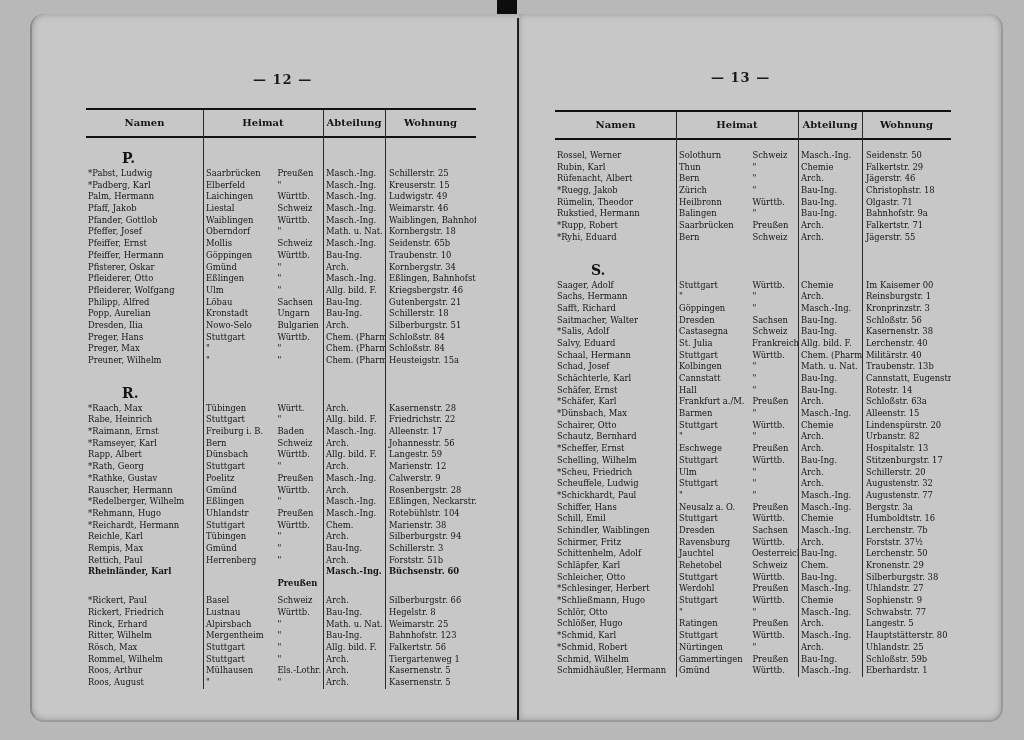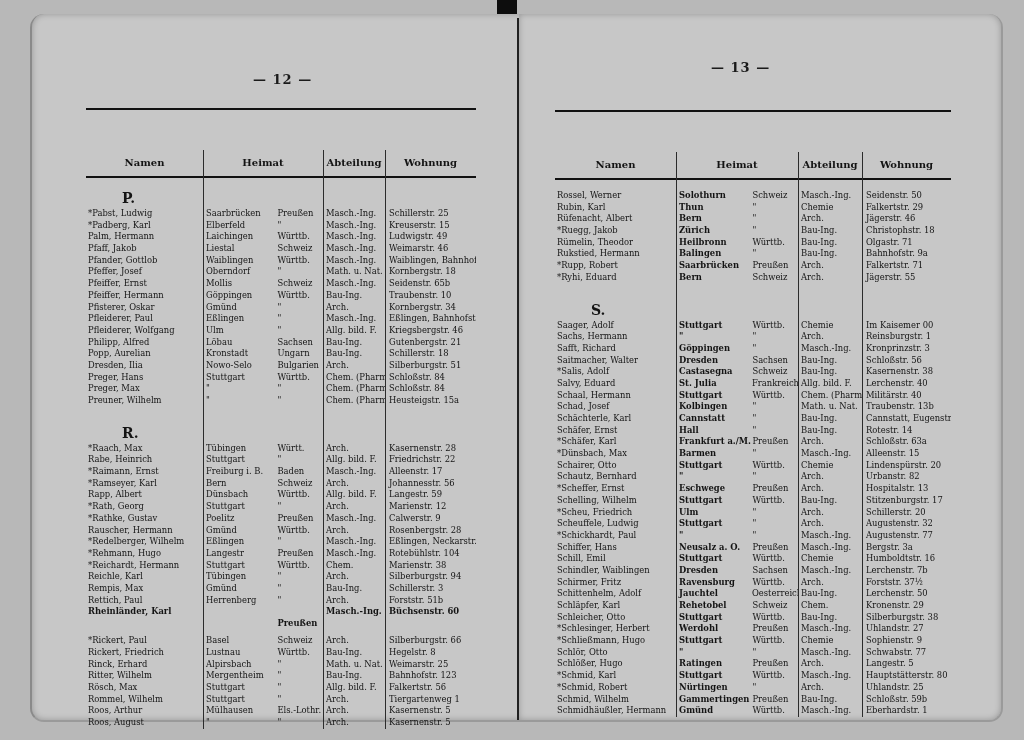--- a/index.html
+++ b/index.html
@@ -18,52 +18,52 @@
       box-shadow: inset 0 0 6px rgba(0,0,0,0.25);
     }
     .page.left { left: 30px; width: 486px; border-radius: 14px 0 0 14px; border-left: 2px solid #8a8a8a; border-bottom: 2px solid #9a9a9a; padding-left: 37px; }
     .page.right { left: 519px; width: 482px; border-radius: 0 14px 14px 0; border-right: 2px solid #9a9a9a; border-bottom: 2px solid #9a9a9a; }
     .gutter-line { position: absolute; left: 517px; top: 18px; width: 2px; height: 702px; background: #202020; }
 
     .page-number {
       position: absolute; font-size: 13px; font-weight: bold; letter-spacing: 1px; color: #1a1a1a;
     }
     .left .page-number { left: 221px; top: 58px; }
-    .right .page-number { left: 192px; top: 46px; }
+    .right .page-number { left: 192px; top: 56px; }
 
     .table {
       position: absolute; font-size: 8.4px; font-family: "DejaVu Serif", serif;
     }
     .left .table { left: 54px; top: 94px; width: 390px; }
     .right .table { left: 36px; top: 96px; width: 396px; }
 
     .rule-top { border-top: 2px solid #111; height: 0; }
     .rule-mid { border-top: 2px solid #111; height: 0; }
-    .thead { display: flex; height: 26px; align-items: center; font-weight: bold; font-size: 10px; margin-top: 40px; }
+    .thead { display: flex; height: 26px; align-items: center; font-weight: bold; font-size: 10px; }
     .thead div { text-align: center; height: 26px; line-height: 26px; }
     .c-name { width: 117px; }
     .c-home { width: 120px; }
     .c-dept { width: 62px; }
     .c-addr { width: 91px; }
     .right .c-name { width: 121px; }
     .right .c-home { width: 122px; }
     .right .c-dept { width: 64px; }
     .right .c-addr { width: 89px; }
 
     .tbody { position: relative; }
     .col-lines { position: absolute; top: -28px; bottom: 0; left: 0; right: 0; pointer-events: none; }
     .vline { position: absolute; top: 0; bottom: 0; width: 1px; background: #2b2b2b; }
 
     .section-letter { height: 30px; display: flex; align-items: flex-end; padding-left: 36px; font-weight: bold; font-size: 14px; padding-bottom: 2px; box-sizing: border-box; }
     .row { display: flex; height: 11.7px; line-height: 11.7px; white-space: nowrap; }
     .row > div { overflow: hidden; }
     .row .c-name { padding-left: 2px; box-sizing: border-box; }
     .row .c-home { display: flex; padding-left: 3px; box-sizing: border-box; }
     .row .home-city { width: 72px; }
-    .right .row .home-city { width: 74px; font-weight: bold; }
+    .right .row .home-city { width: 74px; }
     .row .home-state { width: 46px; }
     .row .c-dept { padding-left: 3px; box-sizing: border-box; }
     .row .c-addr { padding-left: 4px; box-sizing: border-box; }
     .row.tall { height: 23px; font-weight: bold; }
     .row.tall .home-city { white-space: normal; line-height: 11.5px; margin-top: 44px; }
     .row.tall .home-state { display: flex; align-items: flex-end; }
     .spacer { height: 6px; }
     .spacer-lg { height: 10px; }
   </style>
 </head>
@@ -165,21 +165,21 @@
         <div class="row">
           <div class="c-name">Pfisterer, Oskar</div>
           <div class="c-home">
             <span class="home-city">Gmünd</span>
             <span class="home-state">"</span>
           </div>
           <div class="c-dept">Arch.</div>
           <div class="c-addr">Kornbergstr. 34</div>
         </div>
         <div class="row">
-          <div class="c-name">Pfleiderer, Paul</div>
+          <div class="c-name">Pfleiderer, Otto</div>
           <div class="c-home">
             <span class="home-city">Eßlingen</span>
             <span class="home-state">"</span>
           </div>
           <div class="c-dept">Masch.-Ing.</div>
           <div class="c-addr">Eßlingen, Bahnhofstr. 11</div>
         </div>
         <div class="row">
           <div class="c-name">Pfleiderer, Wolfgang</div>
           <div class="c-home">
@@ -322,21 +322,21 @@
           <div class="c-home">
             <span class="home-city">Eßlingen</span>
             <span class="home-state">"</span>
           </div>
           <div class="c-dept">Masch.-Ing.</div>
           <div class="c-addr">Eßlingen, Neckarstr. 29</div>
         </div>
         <div class="row">
           <div class="c-name">*Rehmann, Hugo</div>
           <div class="c-home">
-            <span class="home-city">Langestr</span>
+            <span class="home-city">Uhlandstr</span>
             <span class="home-state">Preußen</span>
           </div>
           <div class="c-dept">Masch.-Ing.</div>
           <div class="c-addr">Rotebühlstr. 104</div>
         </div>
         <div class="row">
           <div class="c-name">*Reichardt, Hermann</div>
           <div class="c-home">
             <span class="home-city">Stuttgart</span>
             <span class="home-state">Württb.</span>

